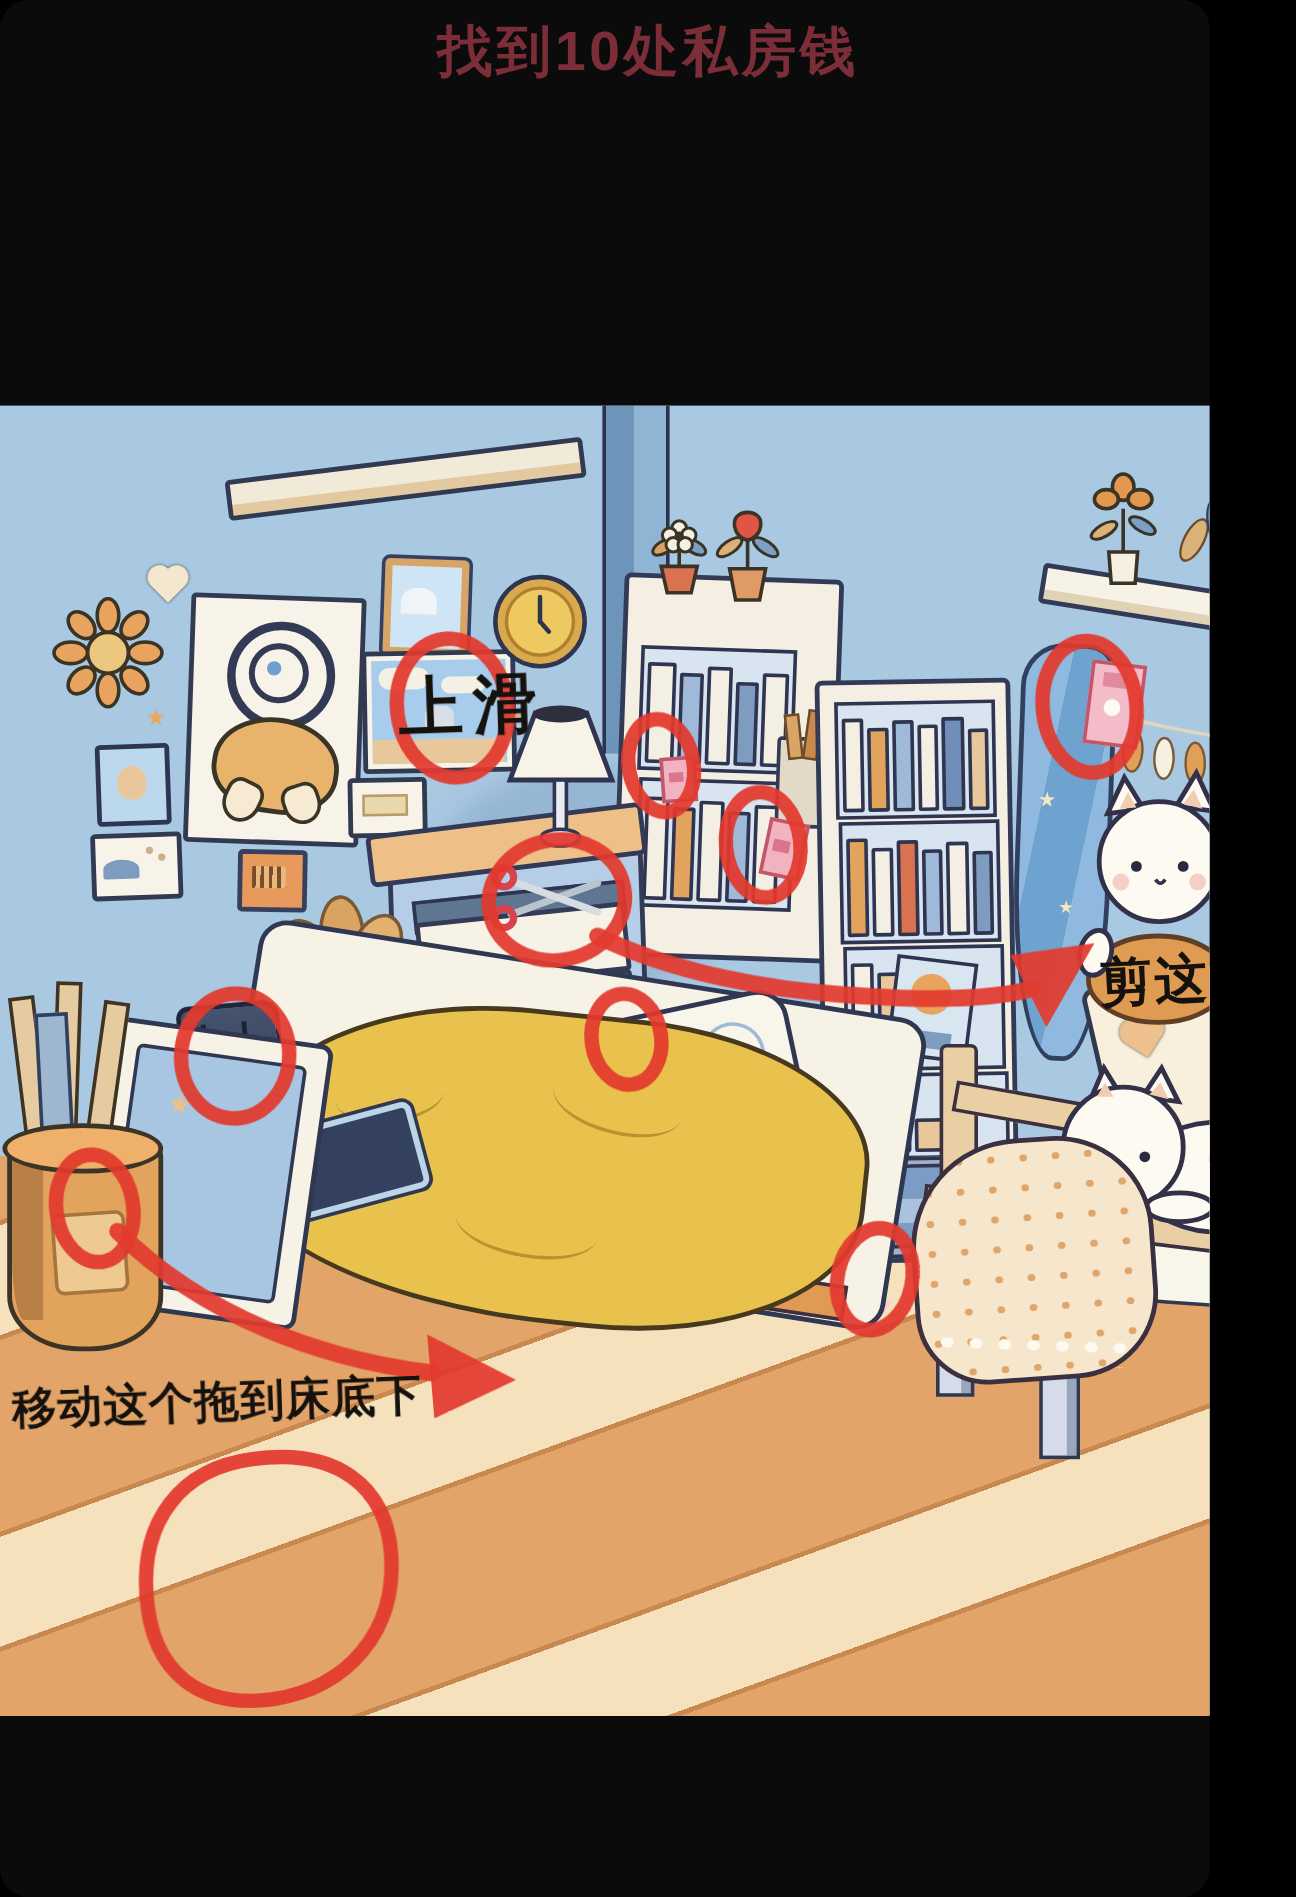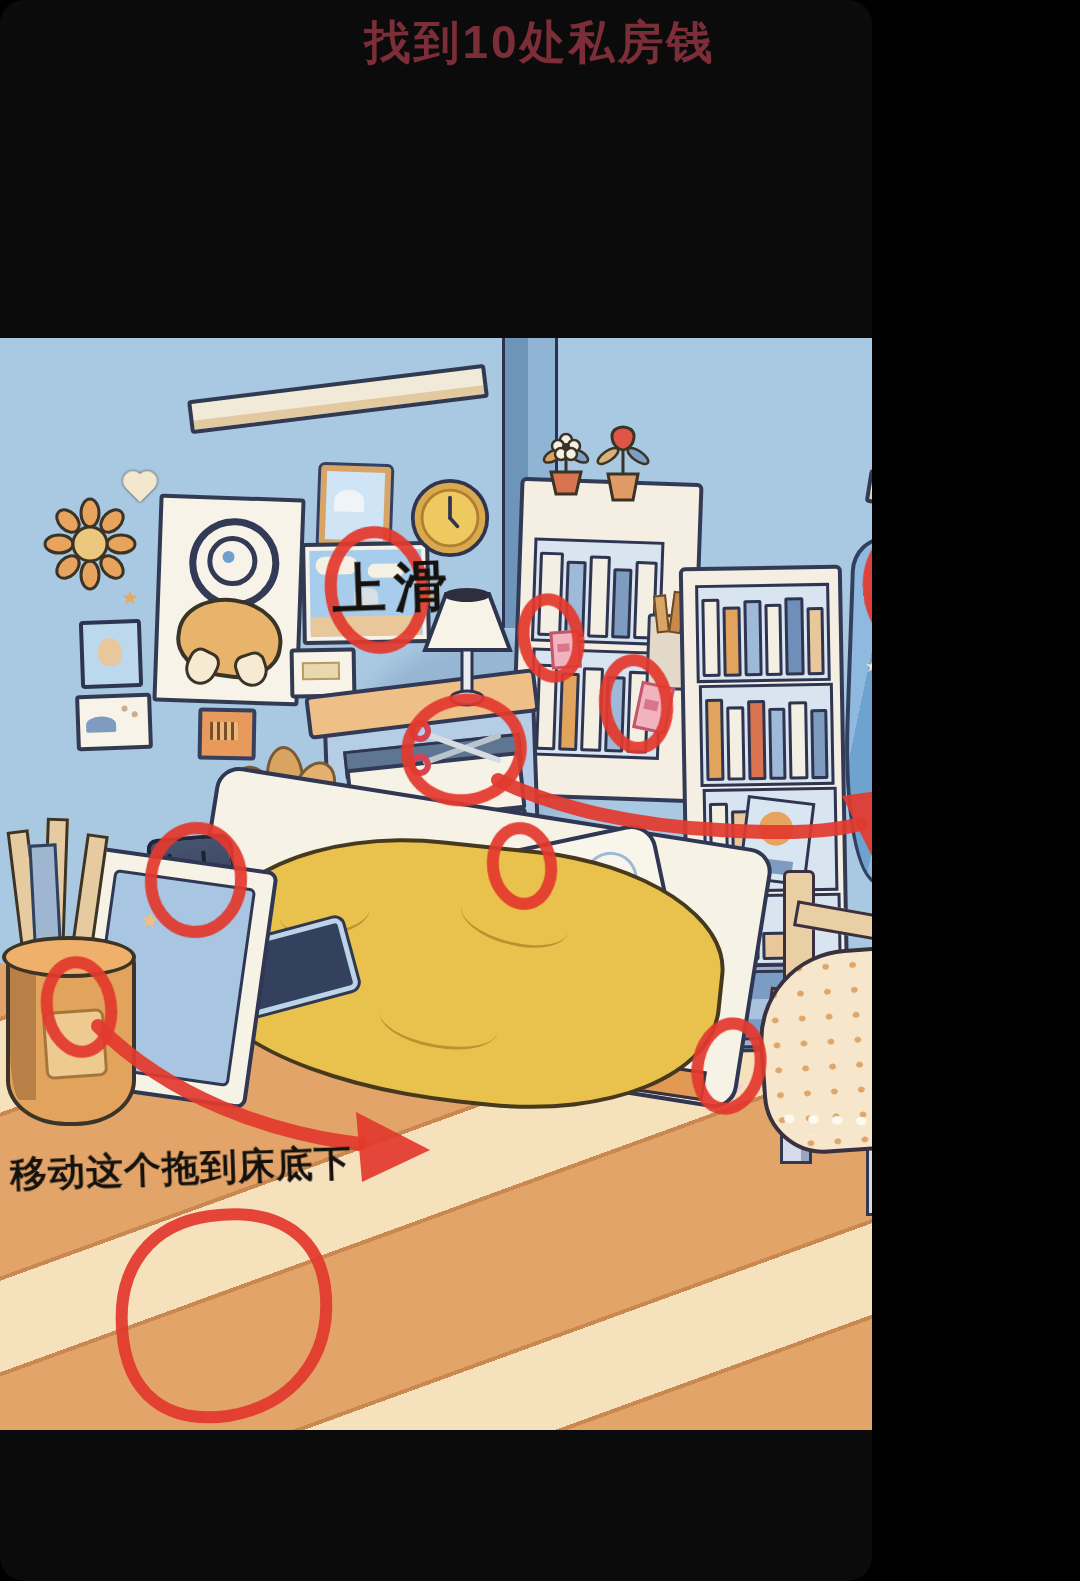--- a/index.html
+++ b/index.html
@@ -1,16 +1,16 @@
 <!DOCTYPE html>
 <html><head>
 <meta charset="utf-8">
 <style>
   html,body{margin:0;padding:0;background:#000;}
-  .stage{position:relative;width:872px;height:1581px;background:#0b0b0c;overflow:hidden;
+  .stage{position:relative;width:1008px;height:1581px;background:#0b0b0c;overflow:hidden;
          font-family:"Liberation Sans",sans-serif;border-radius:24px;}
   .abs{position:absolute;}
   
   .top-bar{position:absolute;left:0;top:0;width:1080px;height:338px;background:#0b0b0c;}
   .page-title{position:absolute;left:0;top:12px;width:100%;text-align:center;
               font-size:46px;font-weight:900;letter-spacing:3px;color:#7b2e38;}
   .bottom-bar{position:absolute;left:0;top:1430px;width:1080px;height:151px;background:#0b0b0c;}
   .watermark{position:absolute;right:4px;bottom:4px;width:250px;height:60px;}
   .wm-name{position:absolute;left:58px;top:0;font-size:30px;font-weight:800;letter-spacing:3px;color:#31201d;}
   .wm-urls{position:absolute;left:4px;top:40px;width:246px;font-size:12px;font-weight:700;color:#453039;letter-spacing:.5px;}

